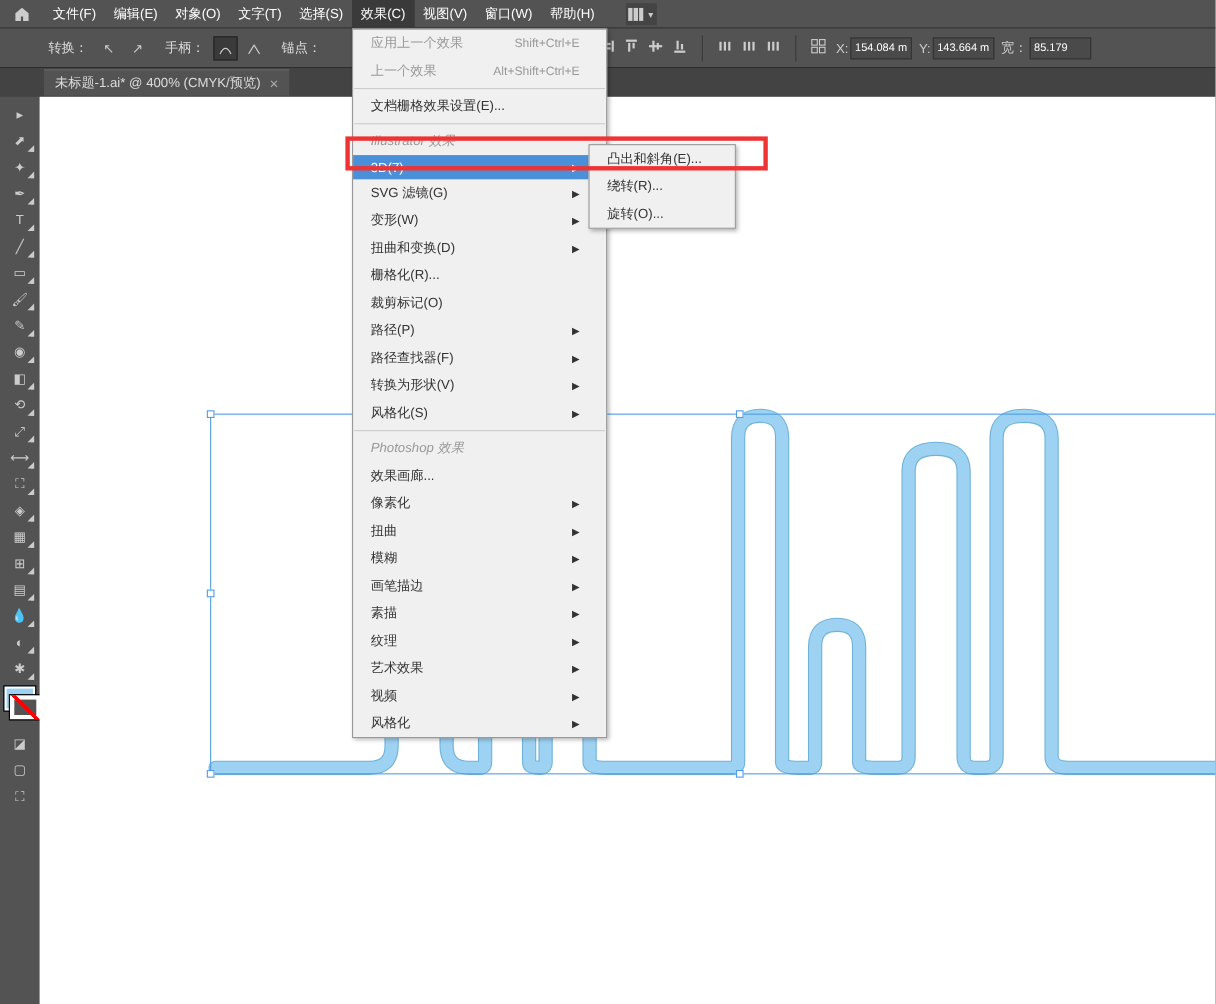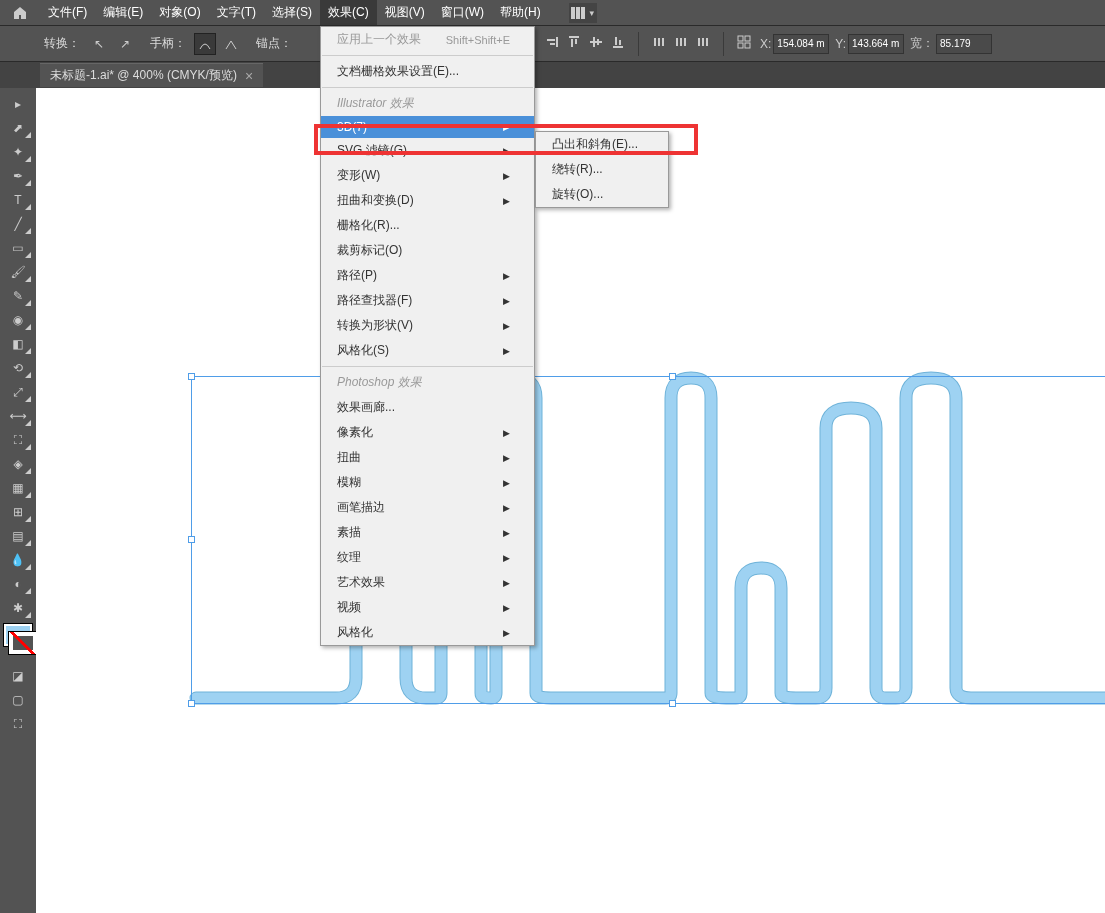--- a/index.html
+++ b/index.html
@@ -227,24 +227,28 @@
     </svg>
     <div class="selbox" style="left:155px;top:288px;width:915px;height:328px"></div>
     <div class="handle" style="left:152px;top:285px"></div>
     <div class="handle" style="left:152px;top:448px"></div>
     <div class="handle" style="left:152px;top:612px"></div>
     <div class="handle" style="left:633px;top:285px"></div>
     <div class="handle" style="left:633px;top:612px"></div>
   </div>
 </div>
 
-<div class="dropdown" style="left:320px;top:26px;width:215px">
+<div class="dropdown" style="left:320px;top:26px;width:232px">
   <div class="dd-item disabled">
     <span>应用上一个效果</span>
-      <span class="dd-shortcut">Shift+Shift+E</span>
+      <span class="dd-shortcut">Shift+Ctrl+E</span>
+  </div>
+  <div class="dd-item disabled">
+    <span>上一个效果</span>
+      <span class="dd-shortcut">Alt+Shift+Ctrl+E</span>
   </div>
   <div class="dd-sep"></div>
   <div class="dd-item">
       <span>文档栅格效果设置(E)...</span>
     </div>
   <div class="dd-sep"></div>
   <div class="dd-header">Illustrator 效果</div>
   <div class="dd-item highlighted">
       <span>3D(7)</span>
       <span class="dd-arrow">▶</span>

